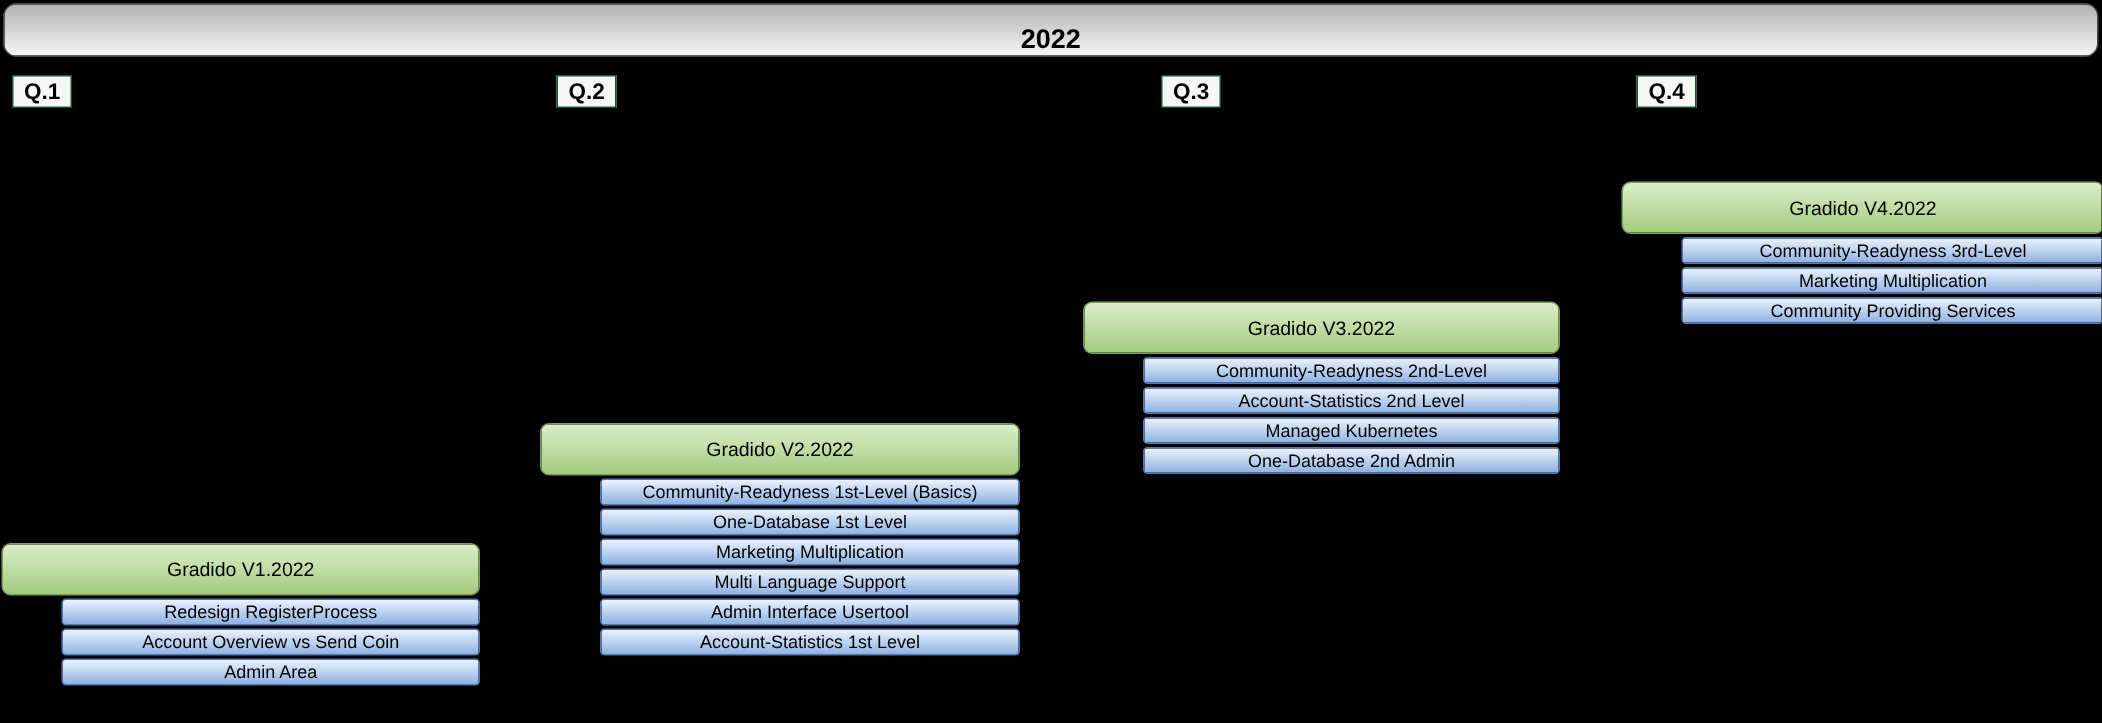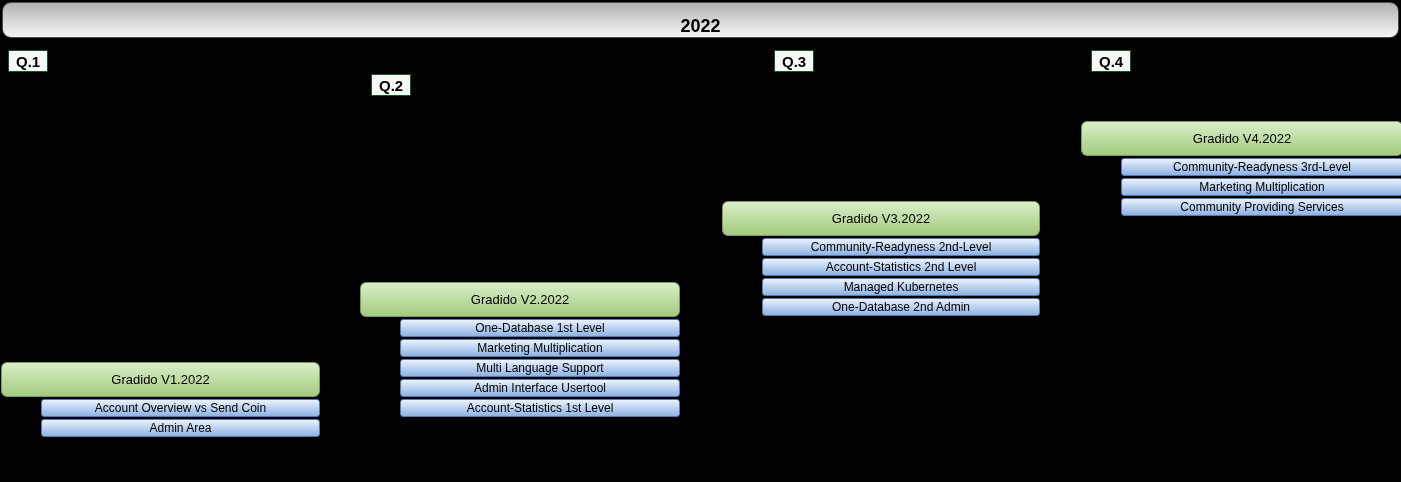--- a/index.html
+++ b/index.html
@@ -22,21 +22,21 @@
   }
   .quarter-label {
     position: absolute; top: 50px;
     height: 20px; padding: 0 7px;
     background: #f7f7f7;
     border: 1px solid #14532d;
     display: flex; align-items: center; justify-content: center;
     font-size: 15px; font-weight: bold;
   }
   .ql-1 { left: 8px; }
-  .ql-2 { left: 371px; margin-top: 24px; }
+  .ql-2 { left: 371px; }
   .ql-3 { left: 774px; }
   .ql-4 { left: 1091px; }
   .group { position: absolute; }
   .g1 { left: 1px;    top: 362px; width: 319px; }
   .g2 { left: 360px;  top: 282px; width: 320px; }
   .g3 { left: 722px;  top: 201px; width: 318px; }
   .g4 { left: 1081px; top: 121px; width: 322px; }
   .milestone {
     height: 35px; width: 100%;
     box-sizing: border-box;
@@ -65,28 +65,30 @@
 
 <div class="quarter-label ql-1">Q.1</div>
 <div class="quarter-label ql-2">Q.2</div>
 <div class="quarter-label ql-3">Q.3</div>
 <div class="quarter-label ql-4">Q.4</div>
 
 <div class="group g1">
   <div class="milestone">
     <span>Gradido V1.2022</span>
   </div>
+  <div class="item">Redesign RegisterProcess</div>
   <div class="item">Account Overview vs Send Coin</div>
   <div class="item">Admin Area</div>
 </div>
 
 <div class="group g2">
   <div class="milestone">
     <span>Gradido V2.2022</span>
   </div>
+  <div class="item">Community-Readyness 1st-Level (Basics)</div>
   <div class="item">One-Database 1st Level</div>
   <div class="item">Marketing Multiplication</div>
   <div class="item">Multi Language Support</div>
   <div class="item">Admin Interface Usertool</div>
   <div class="item">Account-Statistics 1st Level</div>
 </div>
 
 <div class="group g3">
   <div class="milestone">
     <span>Gradido V3.2022</span>

